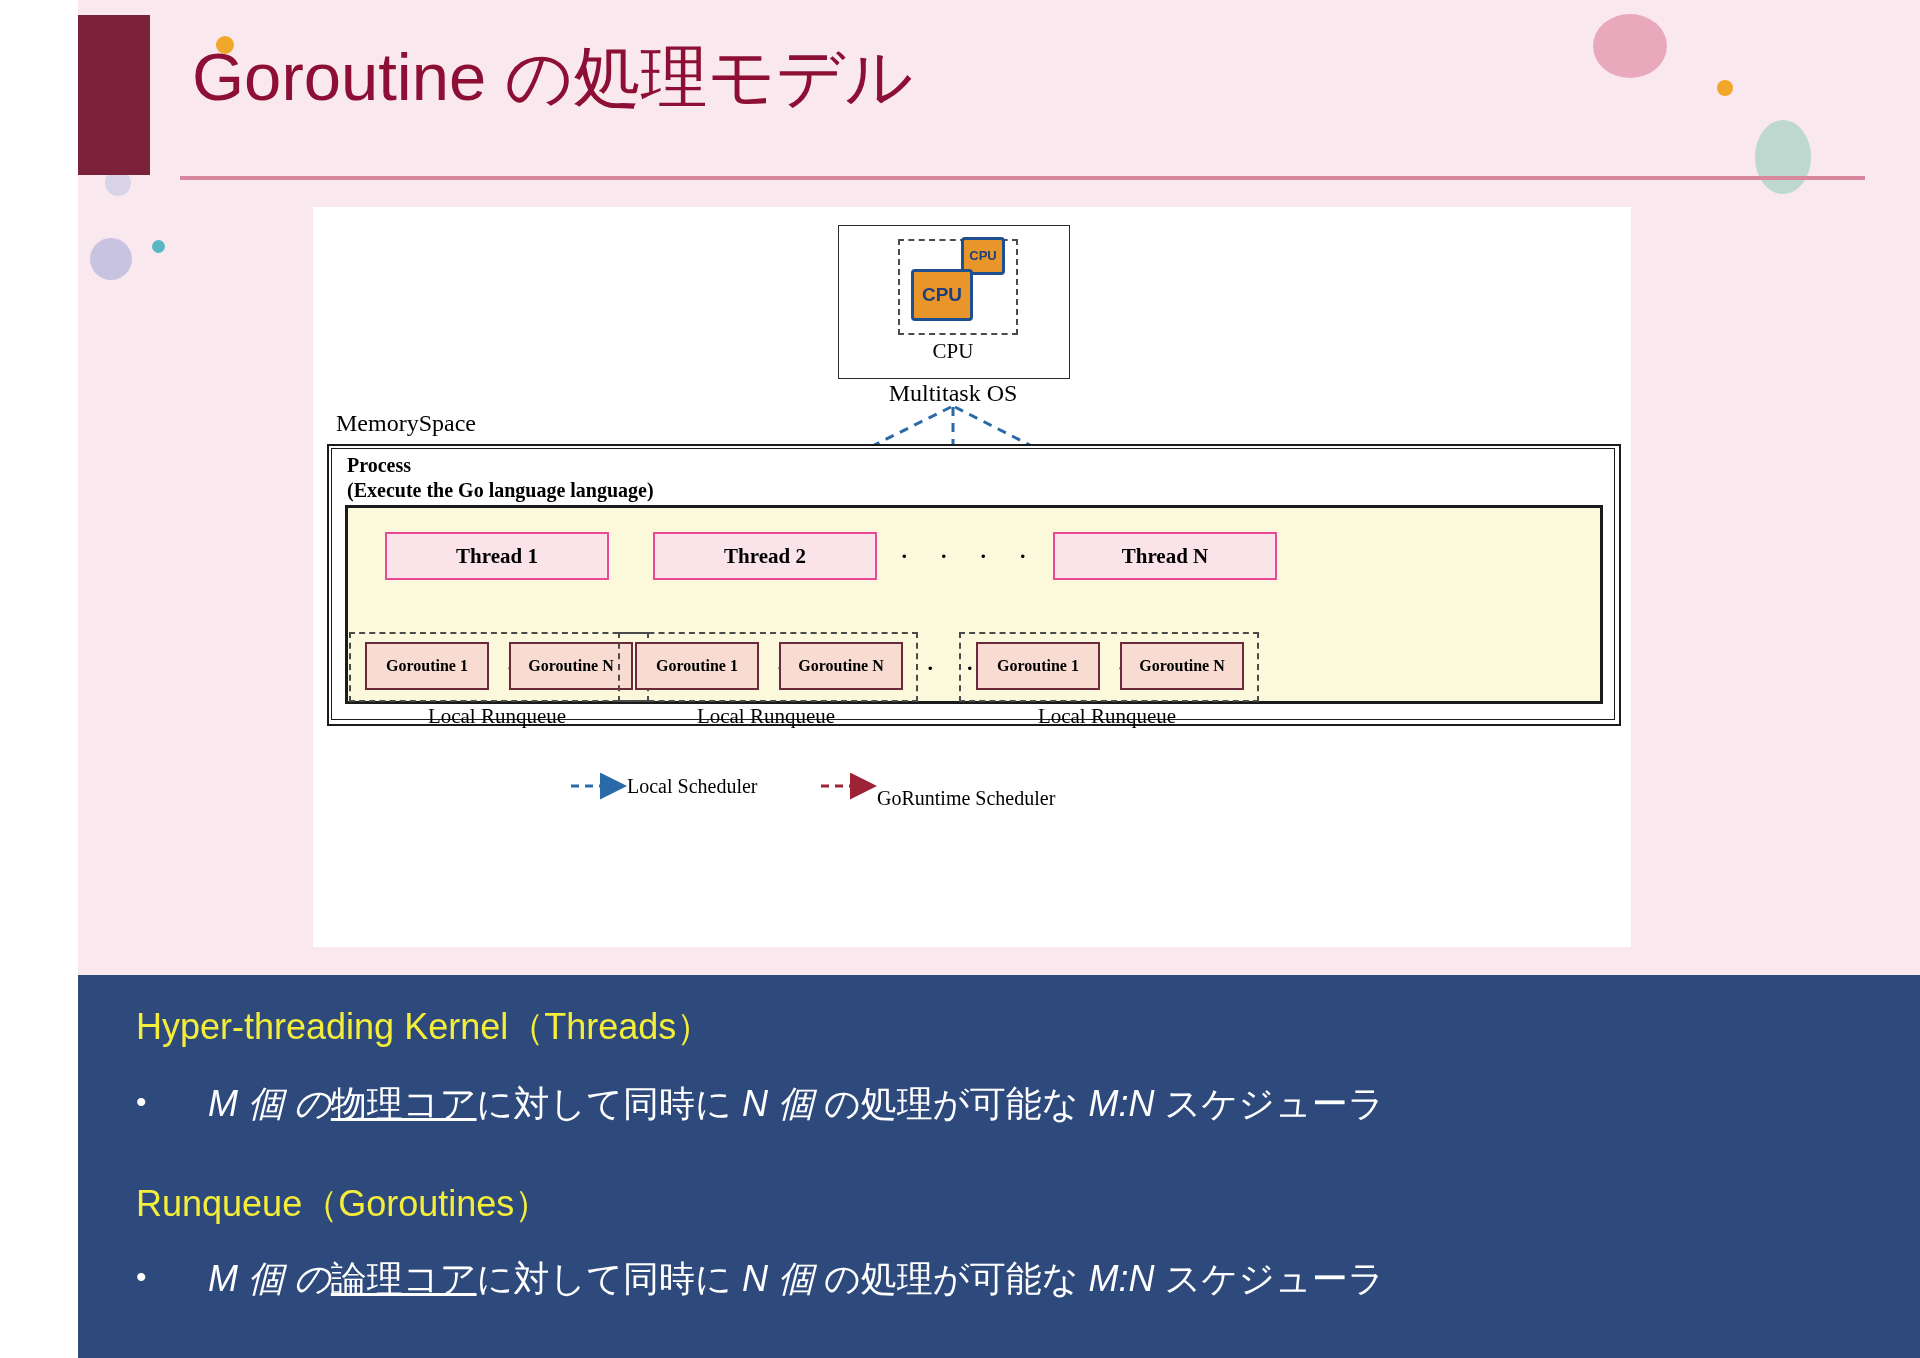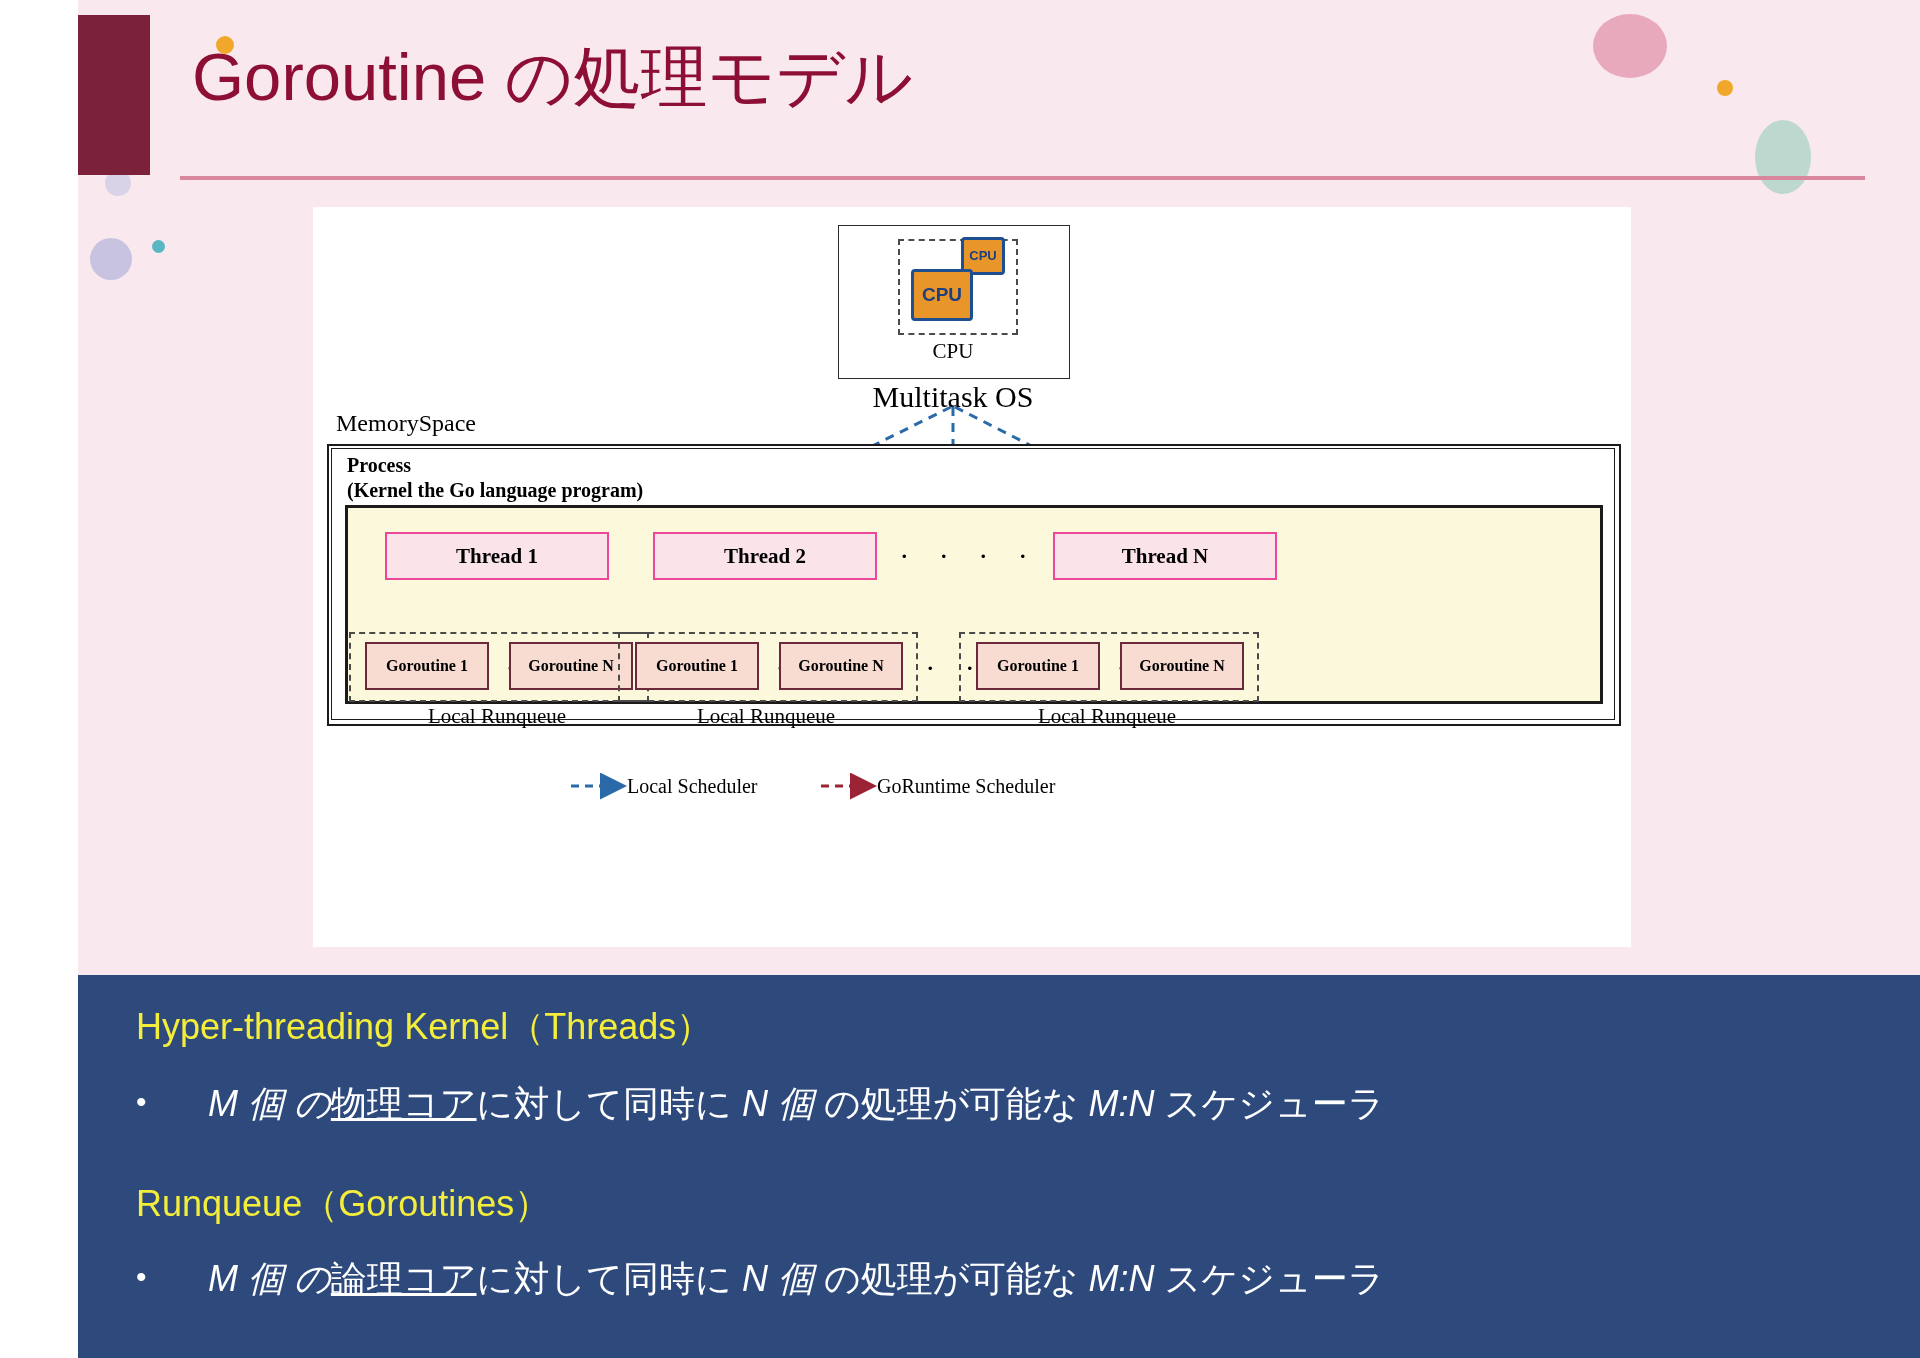--- a/index.html
+++ b/index.html
@@ -117,21 +117,21 @@
     width: 230px;
     text-align: center;
     font-size: 21px;
     color: #000;
   }
   .os-label {
     position: absolute;
     left: 525px; top: 173px;
     width: 230px;
     text-align: center;
-    font-size: 30px;
+    font-size: 24px;
     color: #000;
   }
   .memspace-label {
     position: absolute;
     left: 23px; top: 203px;
     font-size: 24px;
     color: #000;
   }
   .memspace-box {
     position: absolute;
@@ -295,21 +295,21 @@
     <div class="chip chip-small fig">CPU</div>
     <div class="chip chip-big fig">CPU</div>
     <div class="cpu-label fig">CPU</div>
     <div class="os-label fig">Multitask OS</div>
 
     <div class="memspace-label fig">MemorySpace</div>
     <div class="memspace-box"></div>
     <div class="memspace-box-inner"></div>
     <div class="process-label fig">
       <span>Process</span><br>
-      <span>(Kernel the Go language program)</span>
+      <span>(Execute the Go language language)</span>
     </div>
 
     <div class="runqueue-area"></div>
 
     <div class="thread fig" style="left:72px;top:325px;width:220px;">Thread 1</div>
     <div class="thread fig" style="left:340px;top:325px;width:220px;">Thread 2</div>
     <div class="dots-h fig" style="left:580px;top:335px;">・ ・ ・ ・ ・ ・</div>
     <div class="thread fig" style="left:740px;top:325px;width:220px;">Thread N</div>
 
     <div class="lrq-group" style="left:36px;width:296px;"></div>
@@ -326,21 +326,21 @@
 
     <div class="dots-h fig" style="left:606px;top:447px;">・ ・</div>
 
     <div class="lrq-group" style="left:646px;width:296px;"></div>
     <div class="goro fig" style="left:663px;">Goroutine 1</div>
     <div class="dots-h fig" style="left:797px;top:447px;">・ ・ ・</div>
     <div class="goro fig" style="left:807px;">Goroutine N</div>
     <div class="lrq-label fig" style="left:646px;width:296px;">Local Runqueue</div>
 
     <div class="legend-text fig" style="left:314px;top:568px;">Local Scheduler</div>
-    <div class="legend-text fig" style="left:564px;top:568px;">GoRuntime Scheduler</div>
+    <div class="legend-text fig" style="left:564px;top:580px;">GoRuntime Scheduler</div>
   </div>
 
   <div class="notes">
     <div class="notes-head" style="left:58px;top:28px;">Hyper-threading Kernel（Threads）</div>
 
     <div class="bullet-dot" style="left:58px;top:110px;">•</div>
     <div class="notes-bullet" style="left:130px;top:105px;">
       <span class="ital">M 個 の</span><span class="ul">物理コア</span><span>に対して同時に </span><span class="ital">N 個 </span><span>の処理が可能な </span><span class="ital">M:N</span><span> スケジューラ</span>
     </div>
 

